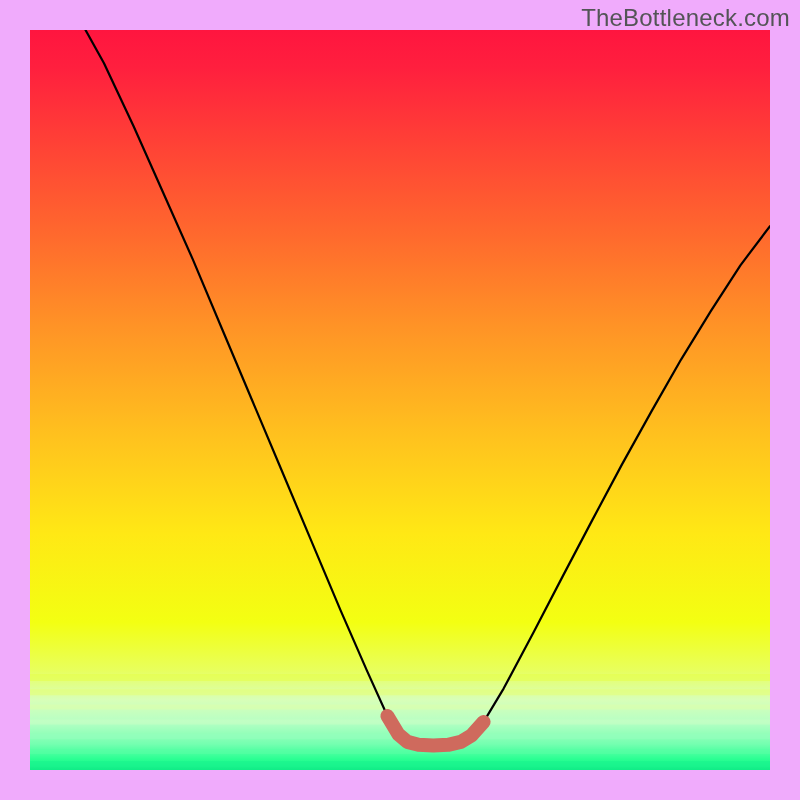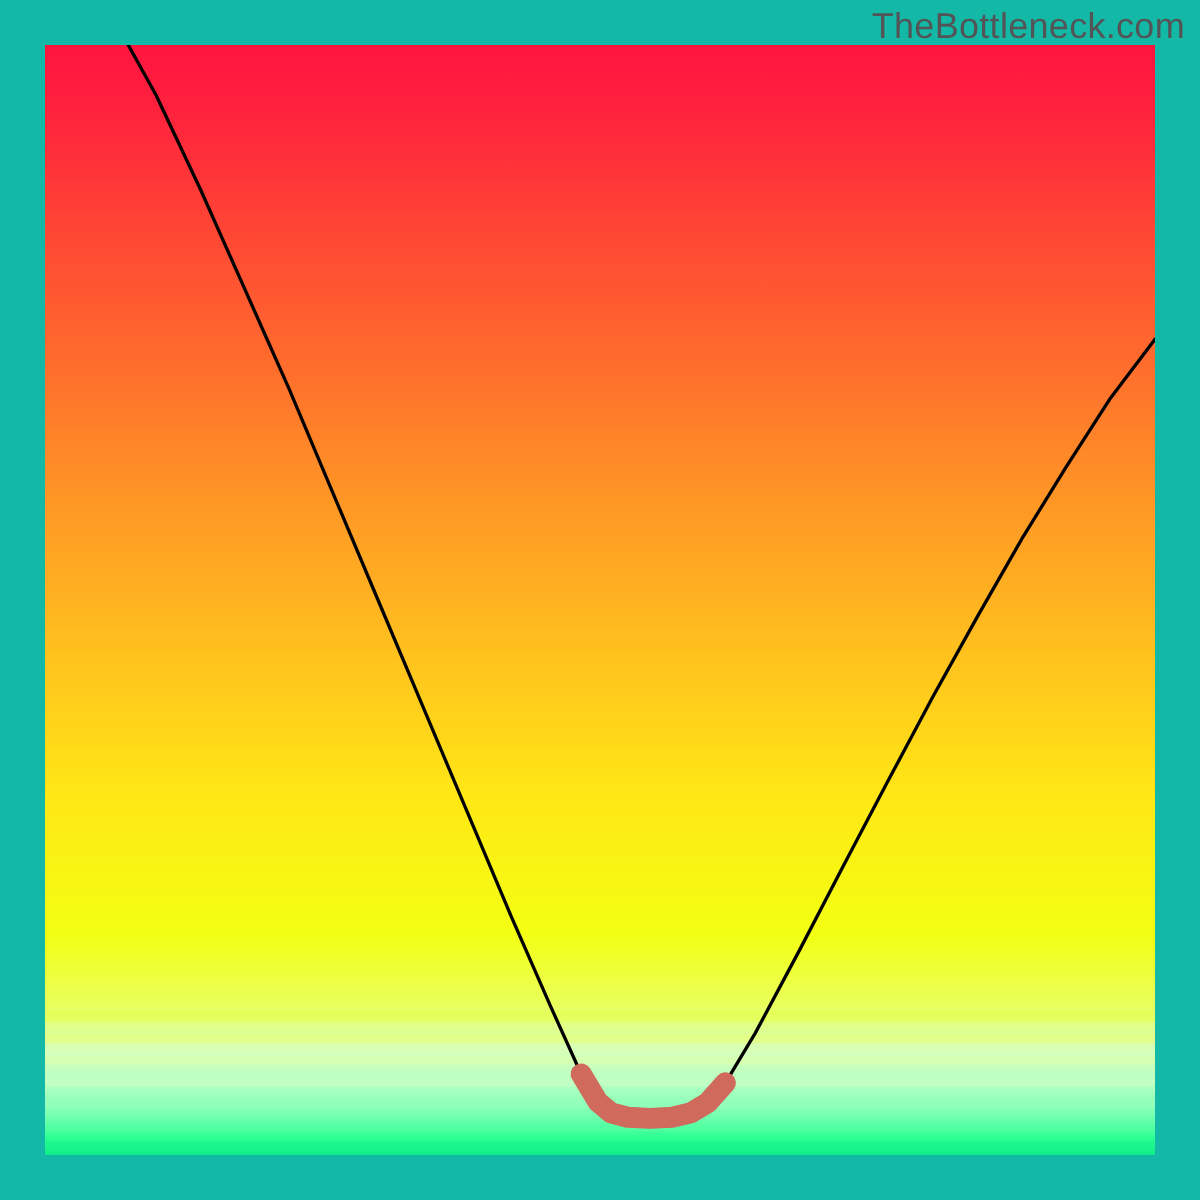--- a/index.html
+++ b/index.html
@@ -8,21 +8,21 @@
     width: 800px;
     height: 800px;
     background: #000;
     overflow: hidden;
     font-family: Arial, Helvetica, sans-serif;
   }
   .frame {
     position: relative;
     width: 800px;
     height: 800px;
-    background: #14b8a6;
+    background: #f0abfc;
   }
   .watermark {
     position: absolute;
     top: 4px;
     right: 10px;
     color: #535456;
     font-size: 24px;
     font-weight: 500;
     letter-spacing: 0.2px;
     z-index: 10;

